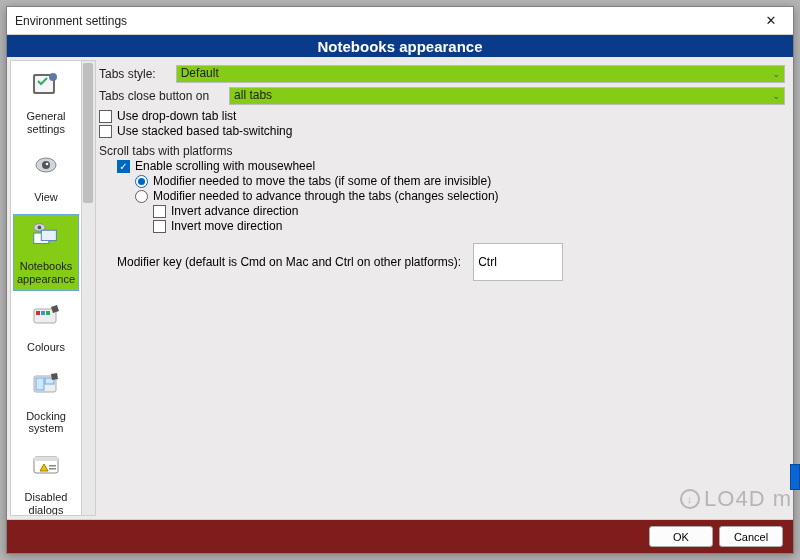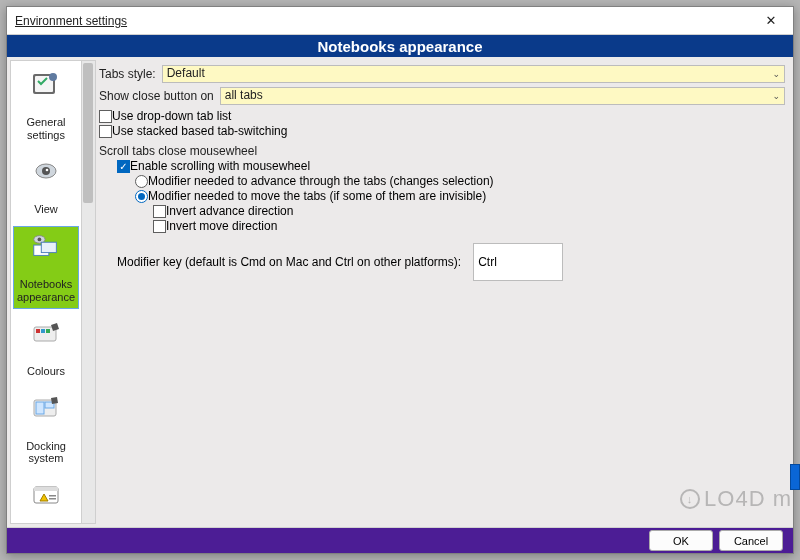--- a/index.html
+++ b/index.html
@@ -24,21 +24,21 @@
   .titlebar {
     height: 28px;
     background: #ffffff;
     border-bottom: 1px solid #d0d0d0;
     display: flex;
     align-items: center;
     padding: 0 6px 0 8px;
     font-size: 12px;
     color: #222;
   }
-  .titlebar .title { flex: 1; text-decoration: underline; }
+  .titlebar .title { flex: 1; }
   .titlebar .close {
     width: 32px; height: 24px;
     display: flex; align-items: center; justify-content: center;
     font-size: 13px;
     color: #222;
     cursor: default;
   }
   .banner {
     height: 22px;
     background: #0a3a8a;
@@ -81,21 +81,21 @@
     position: absolute;
     left: 1px; top: 2px;
     width: 10px; height: 140px;
     background: #bfbfbf;
     border-radius: 2px;
   }
   .sb-item {
     display: flex;
     flex-direction: column;
     align-items: center;
-    gap: 18px;
+    gap: 12px;
     padding: 6px 1px;
     margin-bottom: 4px;
     font-size: 11px;
     text-align: center;
     line-height: 1.15;
     color: #222;
     cursor: default;
   }
   .sb-item.selected {
     background: #84cc16;
@@ -107,44 +107,45 @@
     display: flex; align-items: center; justify-content: center;
   }
   .content {
     flex: 1;
     padding: 4px 8px 4px 2px;
     overflow: hidden;
   }
   .row {
     display: flex;
     align-items: center;
-    gap: 6px;
+    gap: 20px;
     margin: 4px 0;
   }
   .row label.lead { color: #222; }
   .combo {
     flex: 1;
     height: 18px;
-    background: #fef9c3;
+    background: #84cc16;
     border: 1px solid #bcbcbc;
     padding: 0 18px 0 4px;
     font-size: 12px;
     color: #222;
     position: relative;
   }
   .combo .chev {
     position: absolute;
     right: 4px; top: 50%;
     transform: translateY(-50%);
     font-size: 9px;
     color: #555;
   }
   .check-row {
     display: flex;
     align-items: center;
+    gap: 5px;
     margin: 1px 0;
     padding-left: 0;
   }
   .chk {
     width: 13px; height: 13px;
     border: 1px solid #5e5e5e;
     background: #fff;
     display: inline-flex;
     align-items: center; justify-content: center;
     font-size: 10px;
@@ -177,22 +178,22 @@
     margin-top: 10px;
   }
   .modrow input {
     width: 90px; height: 18px;
     border: 1px solid #bcbcbc;
     padding: 18px 4px;
     font-size: 12px;
     font-family: inherit;
   }
   .footer {
-    height: 26px;
-    background: #4c1d95;
+    height: 34px;
+    background: #7f1d1d;
     border-top: 1px solid #d0d0d0;
     display: flex;
     align-items: center;
     justify-content: flex-end;
     gap: 6px;
     padding: 0 10px;
   }
   .btn {
     min-width: 64px;
     height: 21px;
@@ -335,52 +336,52 @@
 
       <div class="row">
         <label class="lead">Tabs style:</label>
         <div class="combo">
           <span>Default</span>
           <span class="chev">⌄</span>
         </div>
       </div>
 
       <div class="row">
-        <label class="lead">Show close button on</label>
+        <label class="lead">Tabs close button on</label>
         <div class="combo">
           <span>all tabs</span>
           <span class="chev">⌄</span>
         </div>
       </div>
 
       <div class="check-row">
         <span class="chk"></span>
         <span>Use drop-down tab list</span>
       </div>
 
       <div class="check-row">
         <span class="chk"></span>
         <span>Use stacked based tab-switching</span>
       </div>
 
-      <div class="group-label">Scroll tabs close mousewheel</div>
+      <div class="group-label">Scroll tabs with platforms</div>
 
       <div class="check-row indent1">
         <span class="chk checked">✓</span>
         <span>Enable scrolling with mousewheel</span>
       </div>
 
       <div class="check-row indent2">
+        <span class="radio checked"></span>
+        <span>Modifier needed to move the tabs (if some of them are invisible)</span>
+      </div>
+
+      <div class="check-row indent2">
         <span class="radio"></span>
         <span>Modifier needed to advance through the tabs (changes selection)</span>
-      </div>
-
-      <div class="check-row indent2">
-        <span class="radio checked"></span>
-        <span>Modifier needed to move the tabs (if some of them are invisible)</span>
       </div>
 
       <div class="check-row indent3">
         <span class="chk"></span>
         <span>Invert advance direction</span>
       </div>
 
       <div class="check-row indent3">
         <span class="chk"></span>
         <span>Invert move direction</span>

